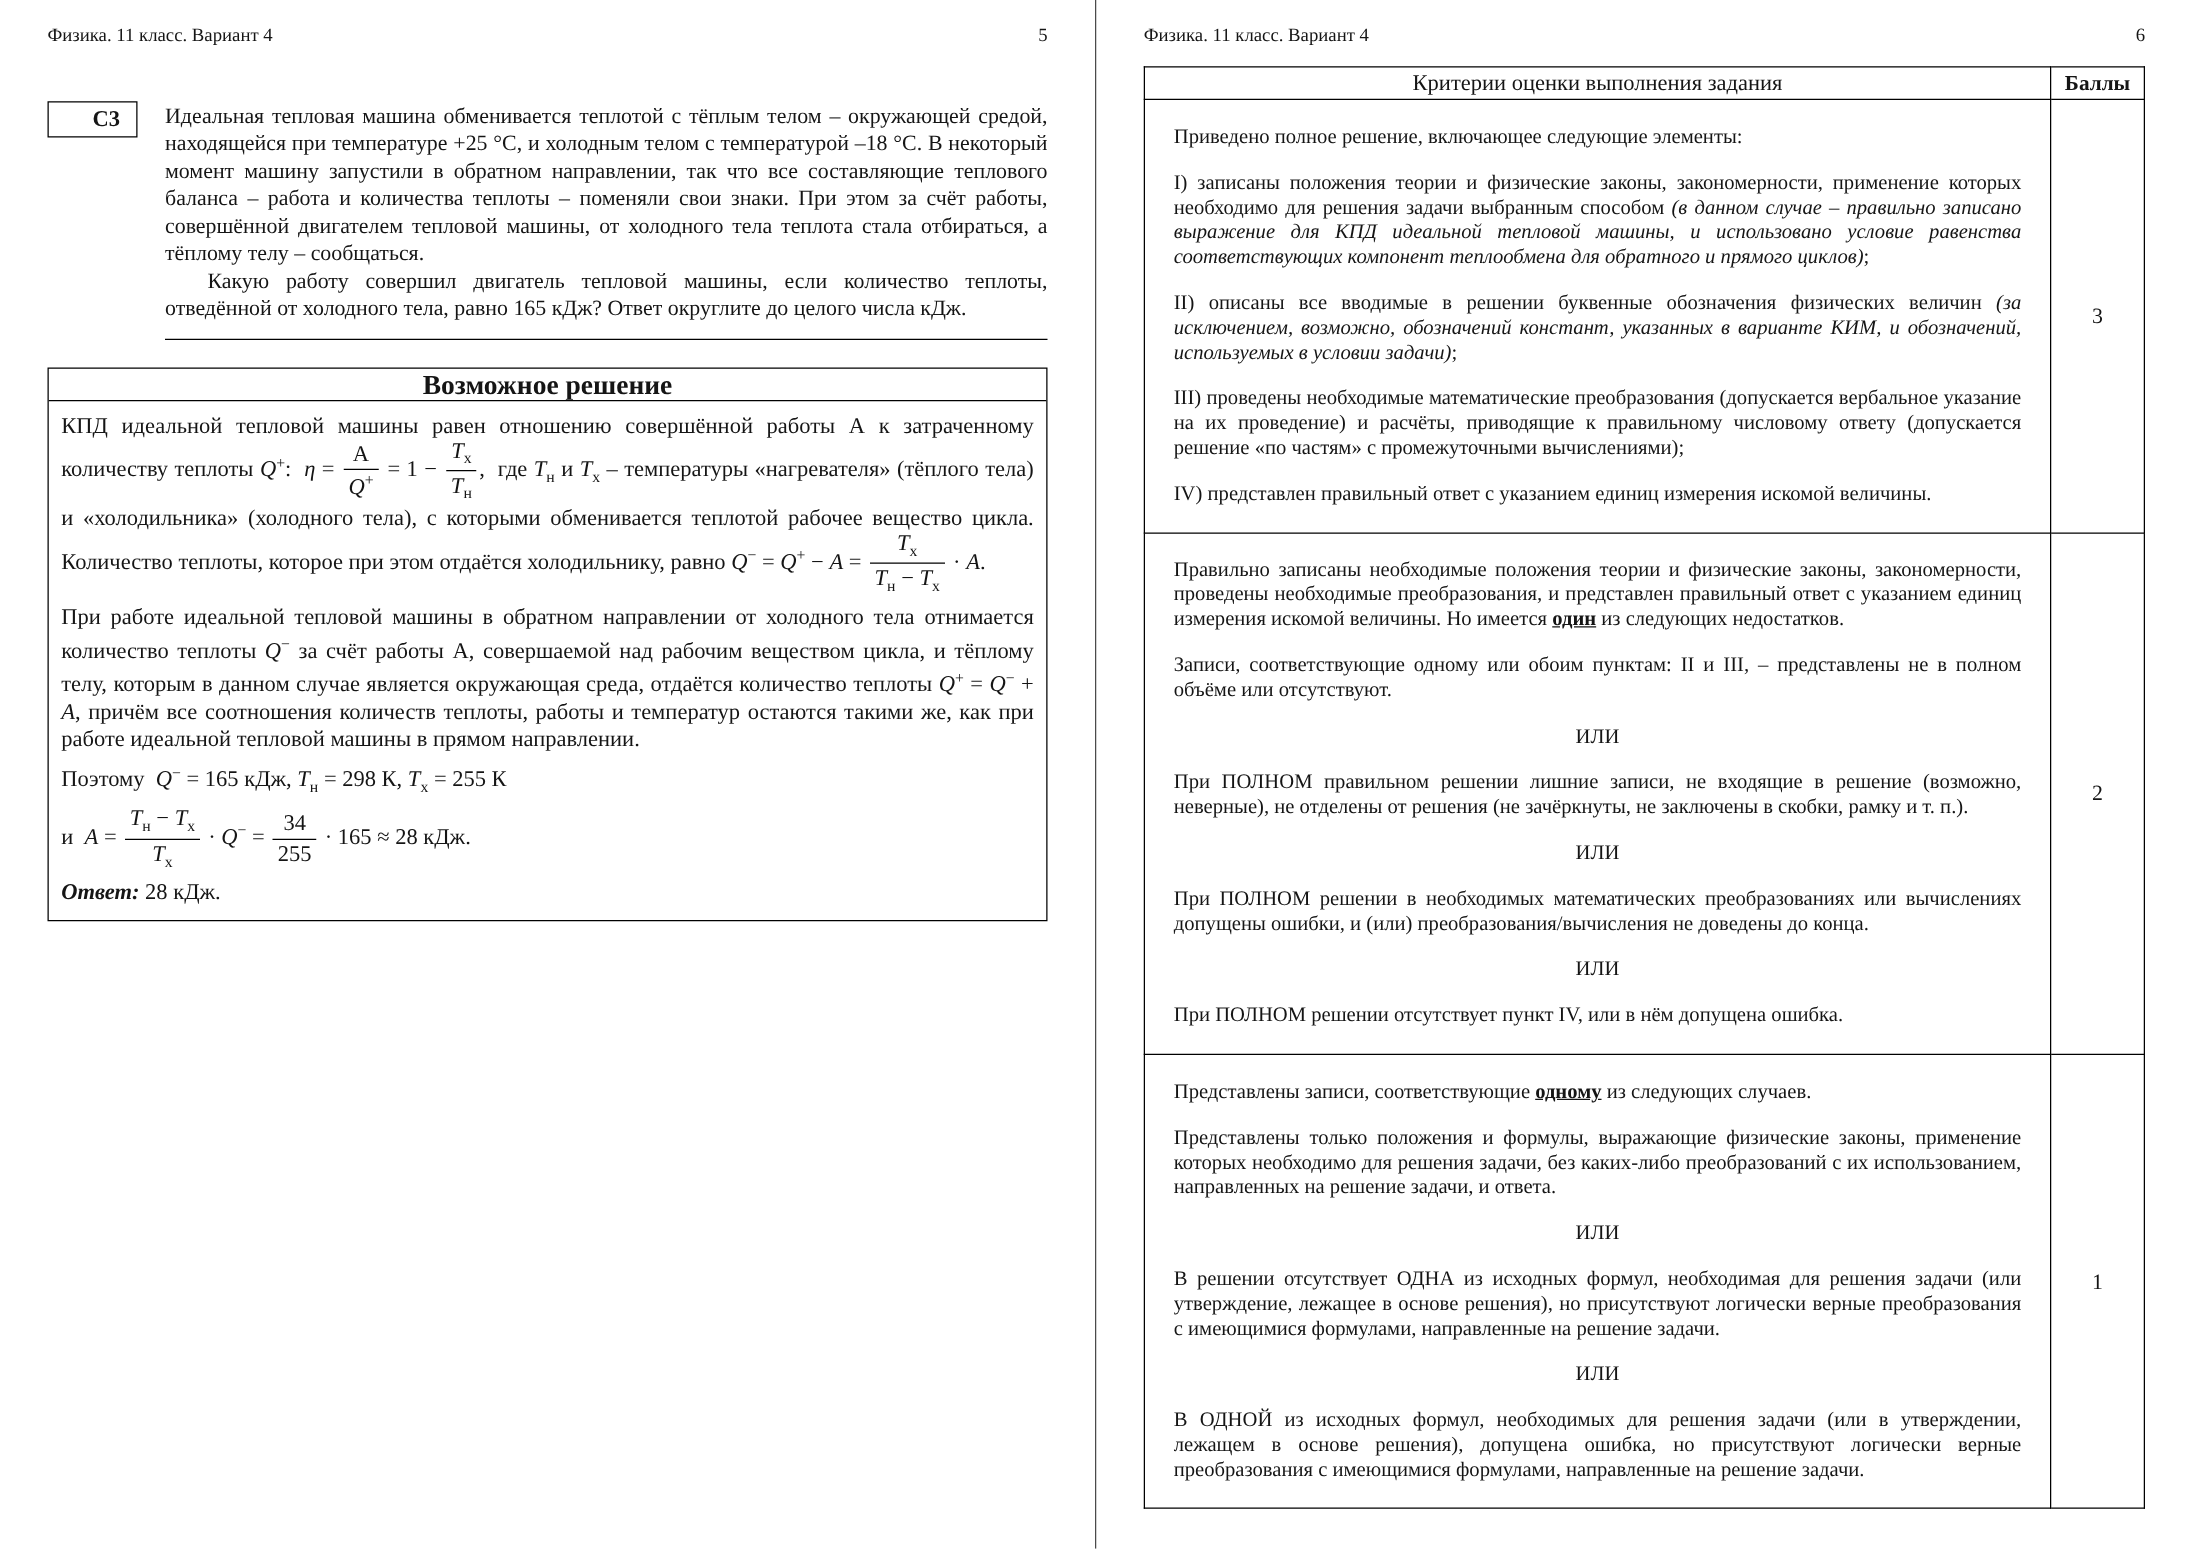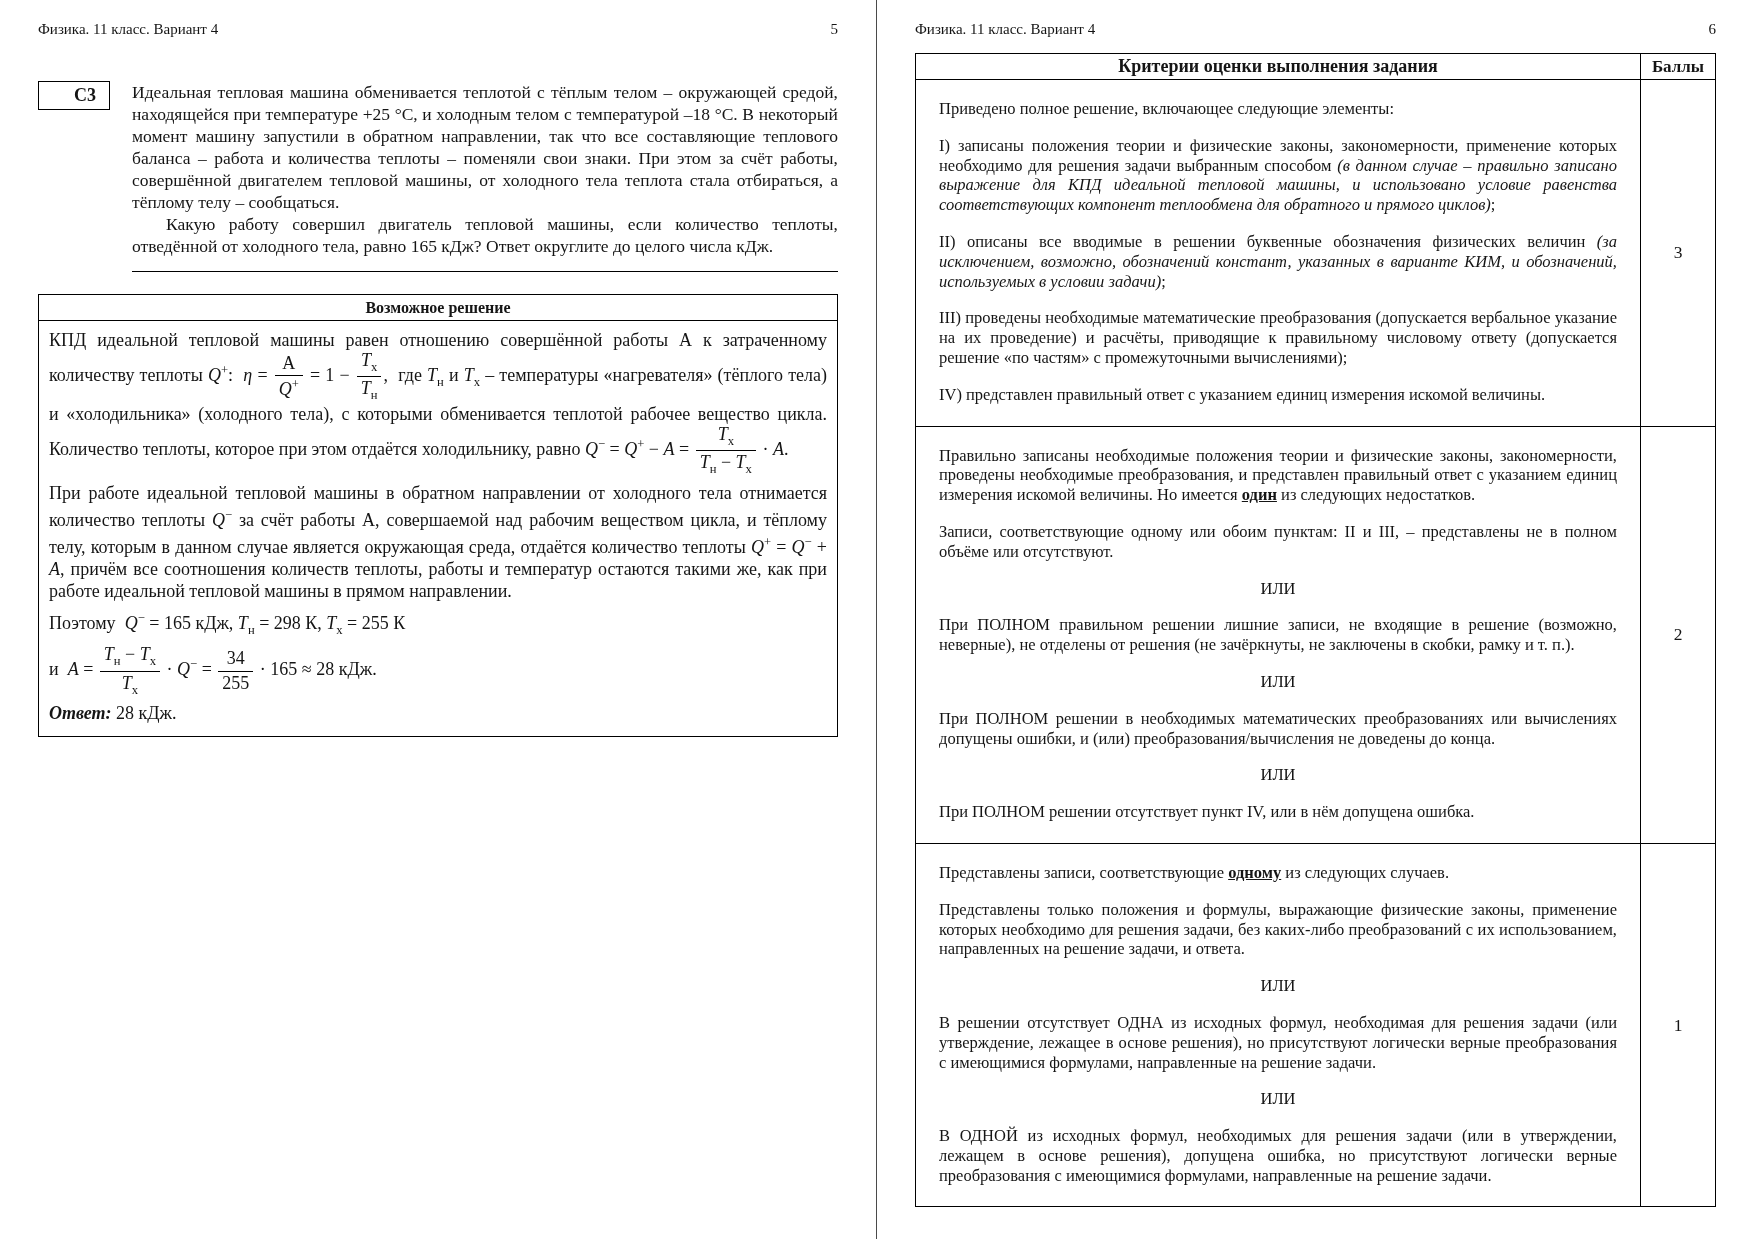--- a/index.html
+++ b/index.html
@@ -42,21 +42,21 @@
     border-bottom: 1.5px solid #000;
     padding-bottom: 14px;
   }
   .problem-text p { margin: 0; }
   .problem-text p + p { text-indent: 34px; }
 
   
   .solution-box { margin-top: 22px; border: 1.8px solid #000; }
   .solution-title {
     text-align: center; font-weight: bold;
-    font-size: 16px; line-height: 25px;
+    font-size: 22px; line-height: 25px;
     border-bottom: 1.5px solid #000;
   }
   .solution-body {
     padding: 8px 10px 12px 10px;
     font-size: 18px; line-height: 22px;
     text-align: justify;
   }
   .sol-p { margin: 0; }
   .sol-p + .sol-p { margin-top: 5px; }
   .answer { margin-top: 9px; }
@@ -71,21 +71,21 @@
 
   
   .criteria-table {
     margin-top: 14px;
     border-collapse: collapse;
     width: 100%;
     table-layout: fixed;
   }
   .criteria-table th, .criteria-table td { border: 1.8px solid #000; }
   .crit-h {
-    font-size: 18px; font-weight: bold;
+    font-size: 18px; font-weight: normal;
     text-align: center; padding: 2px 4px;
   }
   .score-h {
     font-size: 17px; font-weight: bold;
     text-align: center; padding: 2px 4px;
     width: 66px;
   }
   .crit-cell {
     font-size: 16.5px; line-height: 19.8px;
     text-align: justify;

